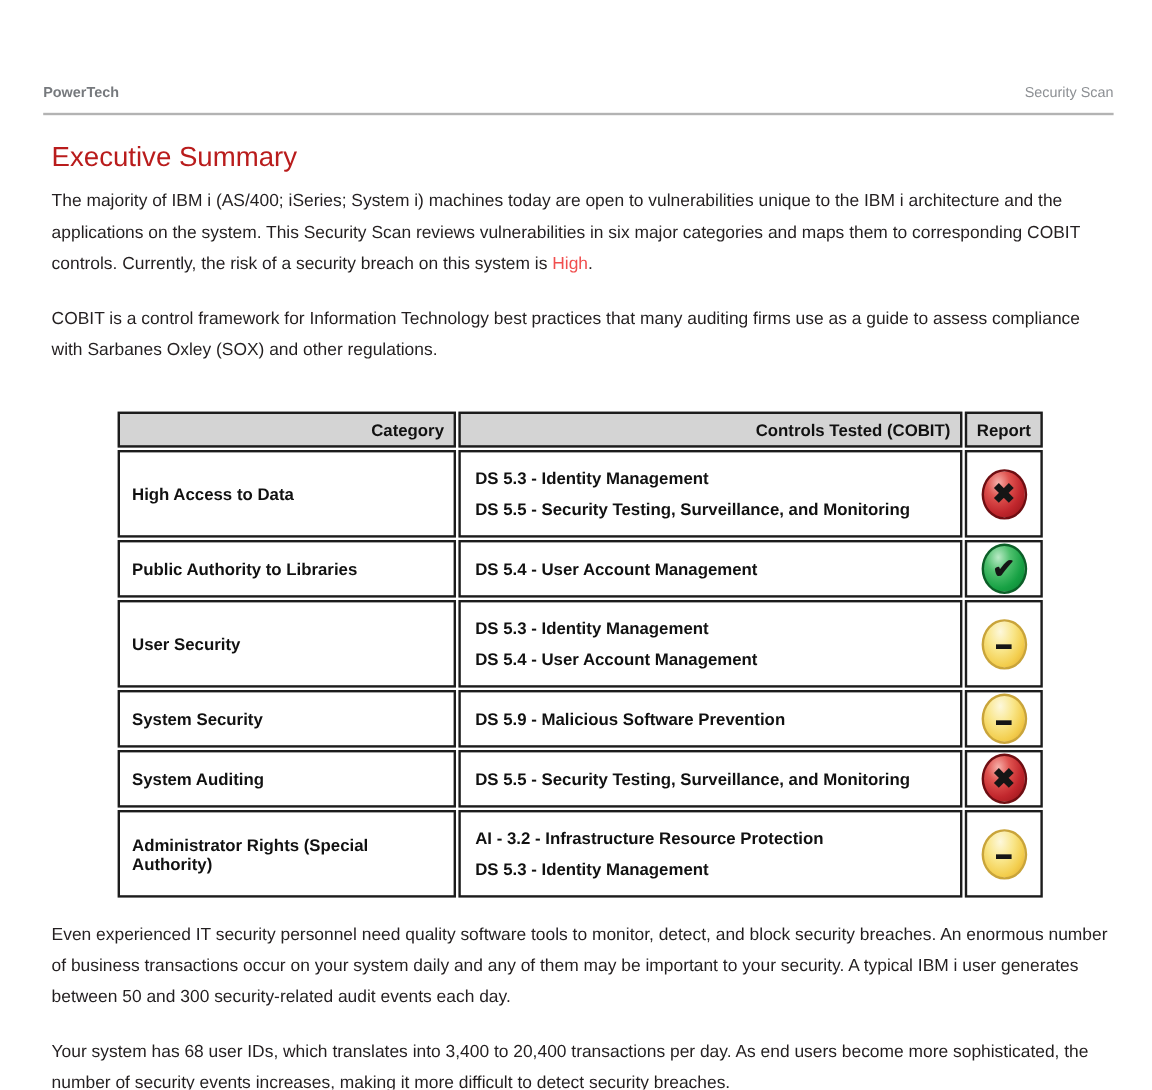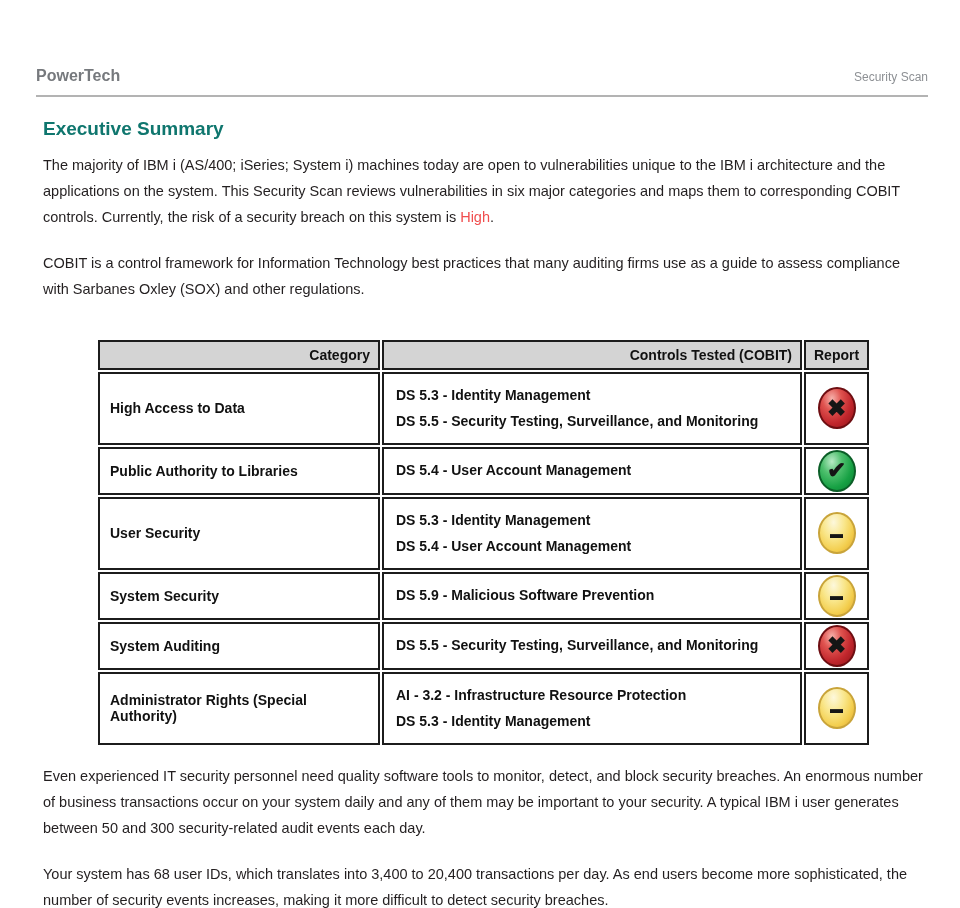--- a/index.html
+++ b/index.html
@@ -7,30 +7,30 @@
     width: 960px; height: 908px;
     background: #ffffff;
     font-family: "Liberation Sans", sans-serif;
     color: #231f20;
     overflow: hidden;
   }
   .page-header {
     display: flex; justify-content: space-between; align-items: baseline;
     padding: 30px 32px 0 36px;
   }
-  .brand { font-size: 16px; font-weight: bold; color: #76797d; }
+  .brand { font-size: 12px; font-weight: bold; color: #76797d; }
   .doc-title { font-size: 12px; color: #8d9094; margin-top: 40px; }
   .divider {
     margin: 10px 32px 0 36px;
     border: none; border-top: 2px solid #b3b3b3; height: 0;
   }
   .content { padding: 0 36px 0 43px; }
   h1.page-title {
-    color: #0f766e; font-size: 19px; line-height: 1.1;
-    margin: 22px 0 12px 0; font-weight: bold;
+    color: #b91c1c; font-size: 23px; line-height: 1.1;
+    margin: 22px 0 12px 0; font-weight: normal;
   }
   p.body-text {
     font-size: 14.5px; line-height: 26px;
     margin: 0 0 20px 0; max-width: 886px;
   }
   .risk-highlight { color: #f04e4e; }
 
   .table-wrap { margin: 36px 0 0 53px; }
   table.summary-table {
     border-collapse: separate; border-spacing: 2px;

